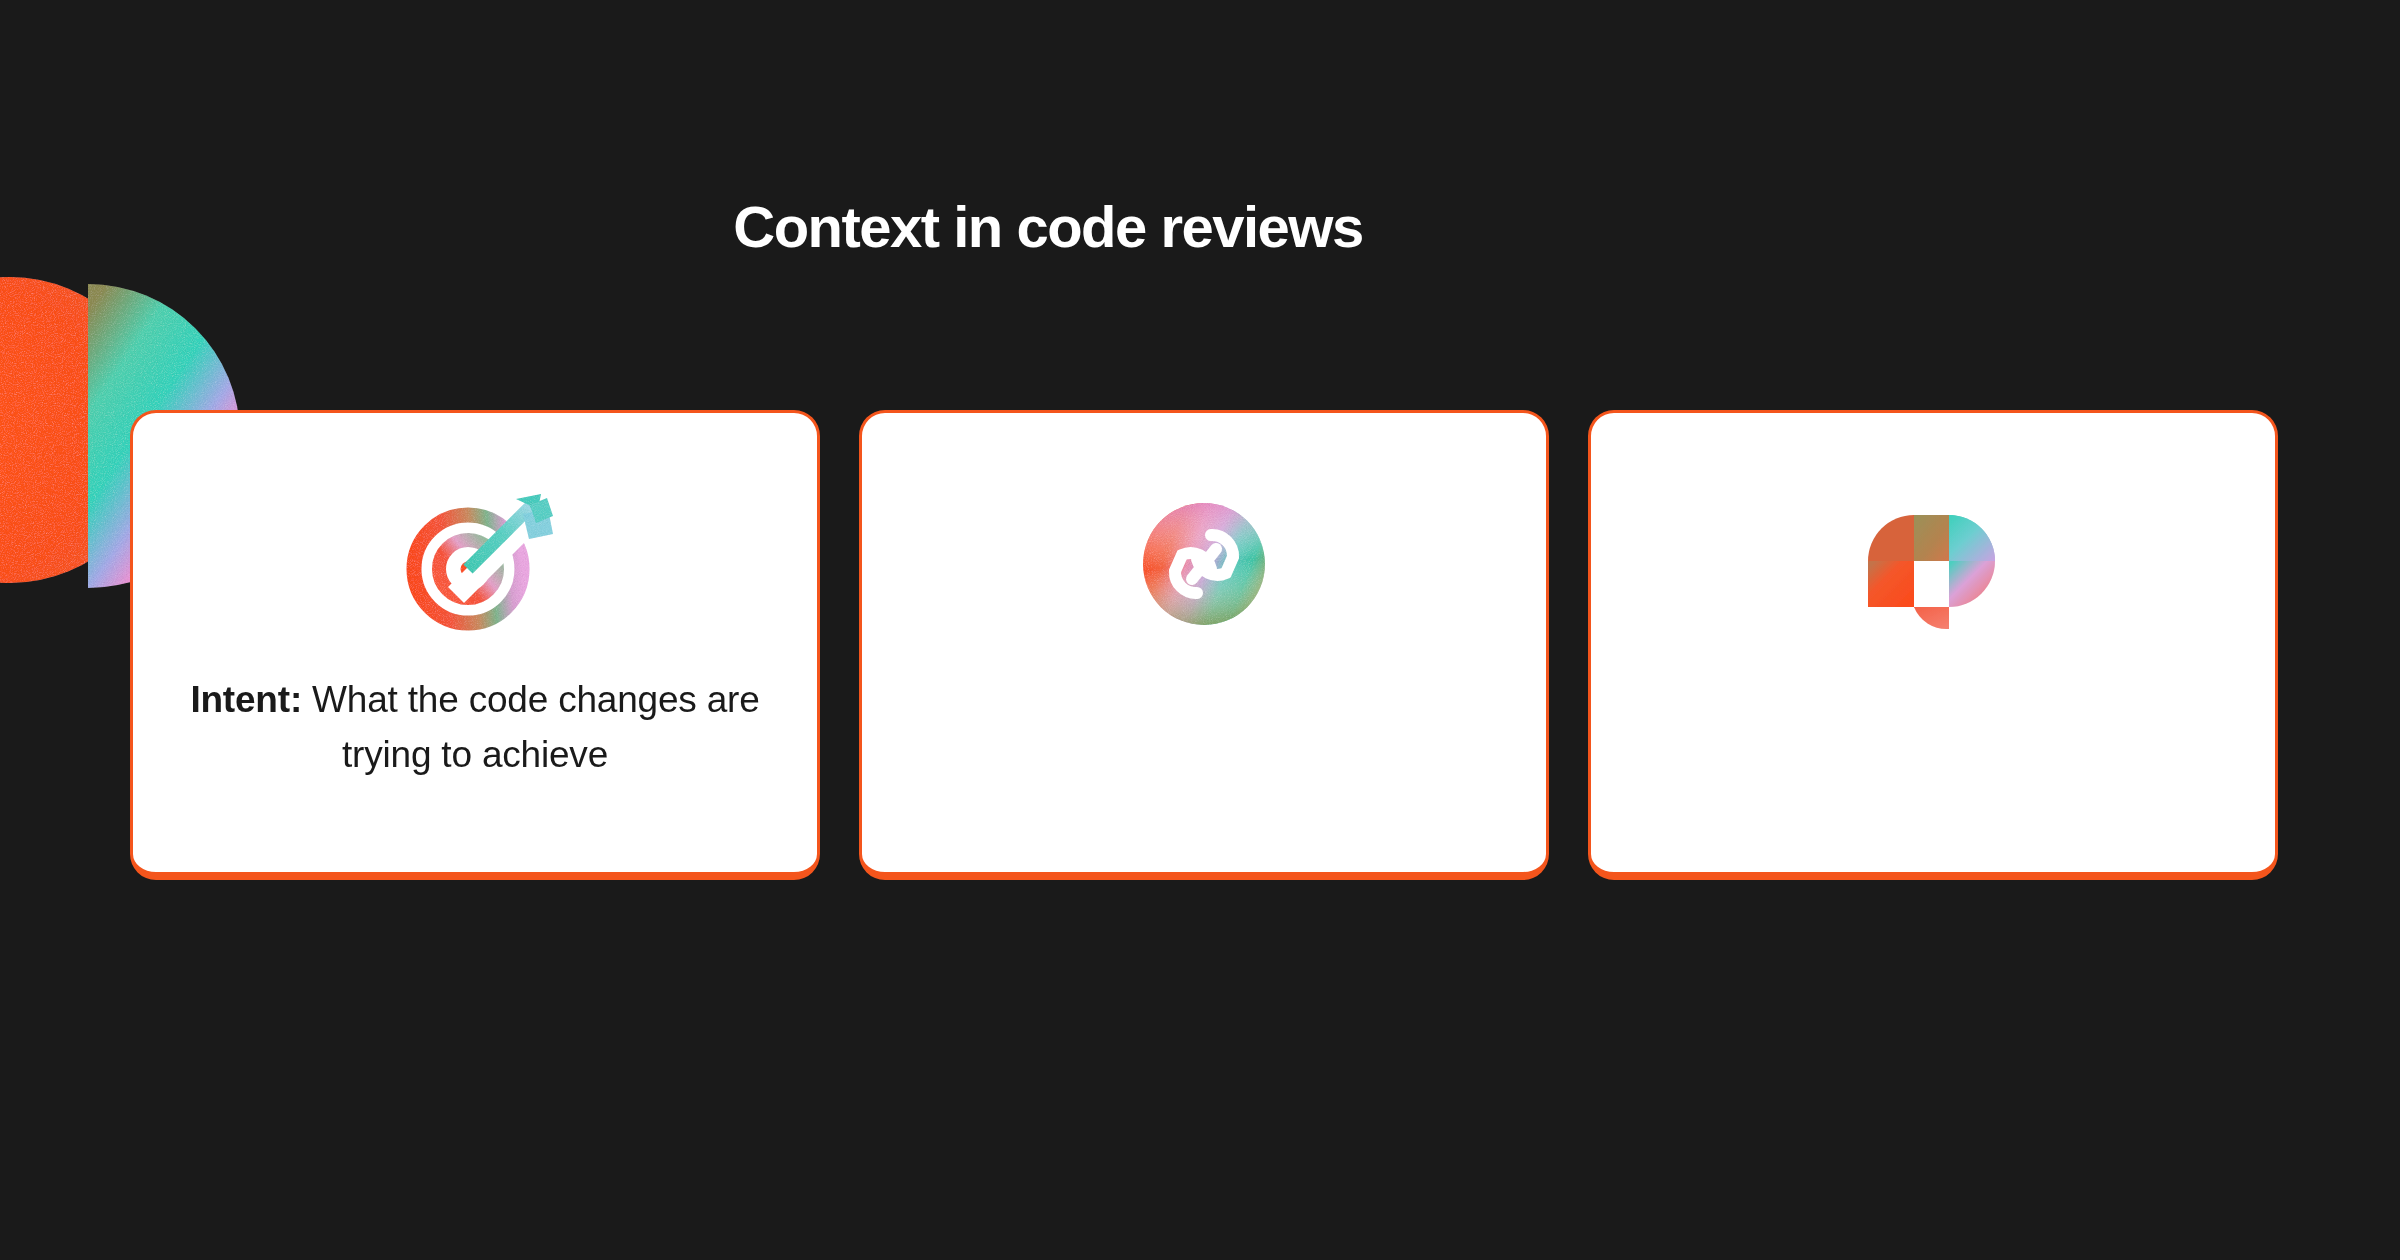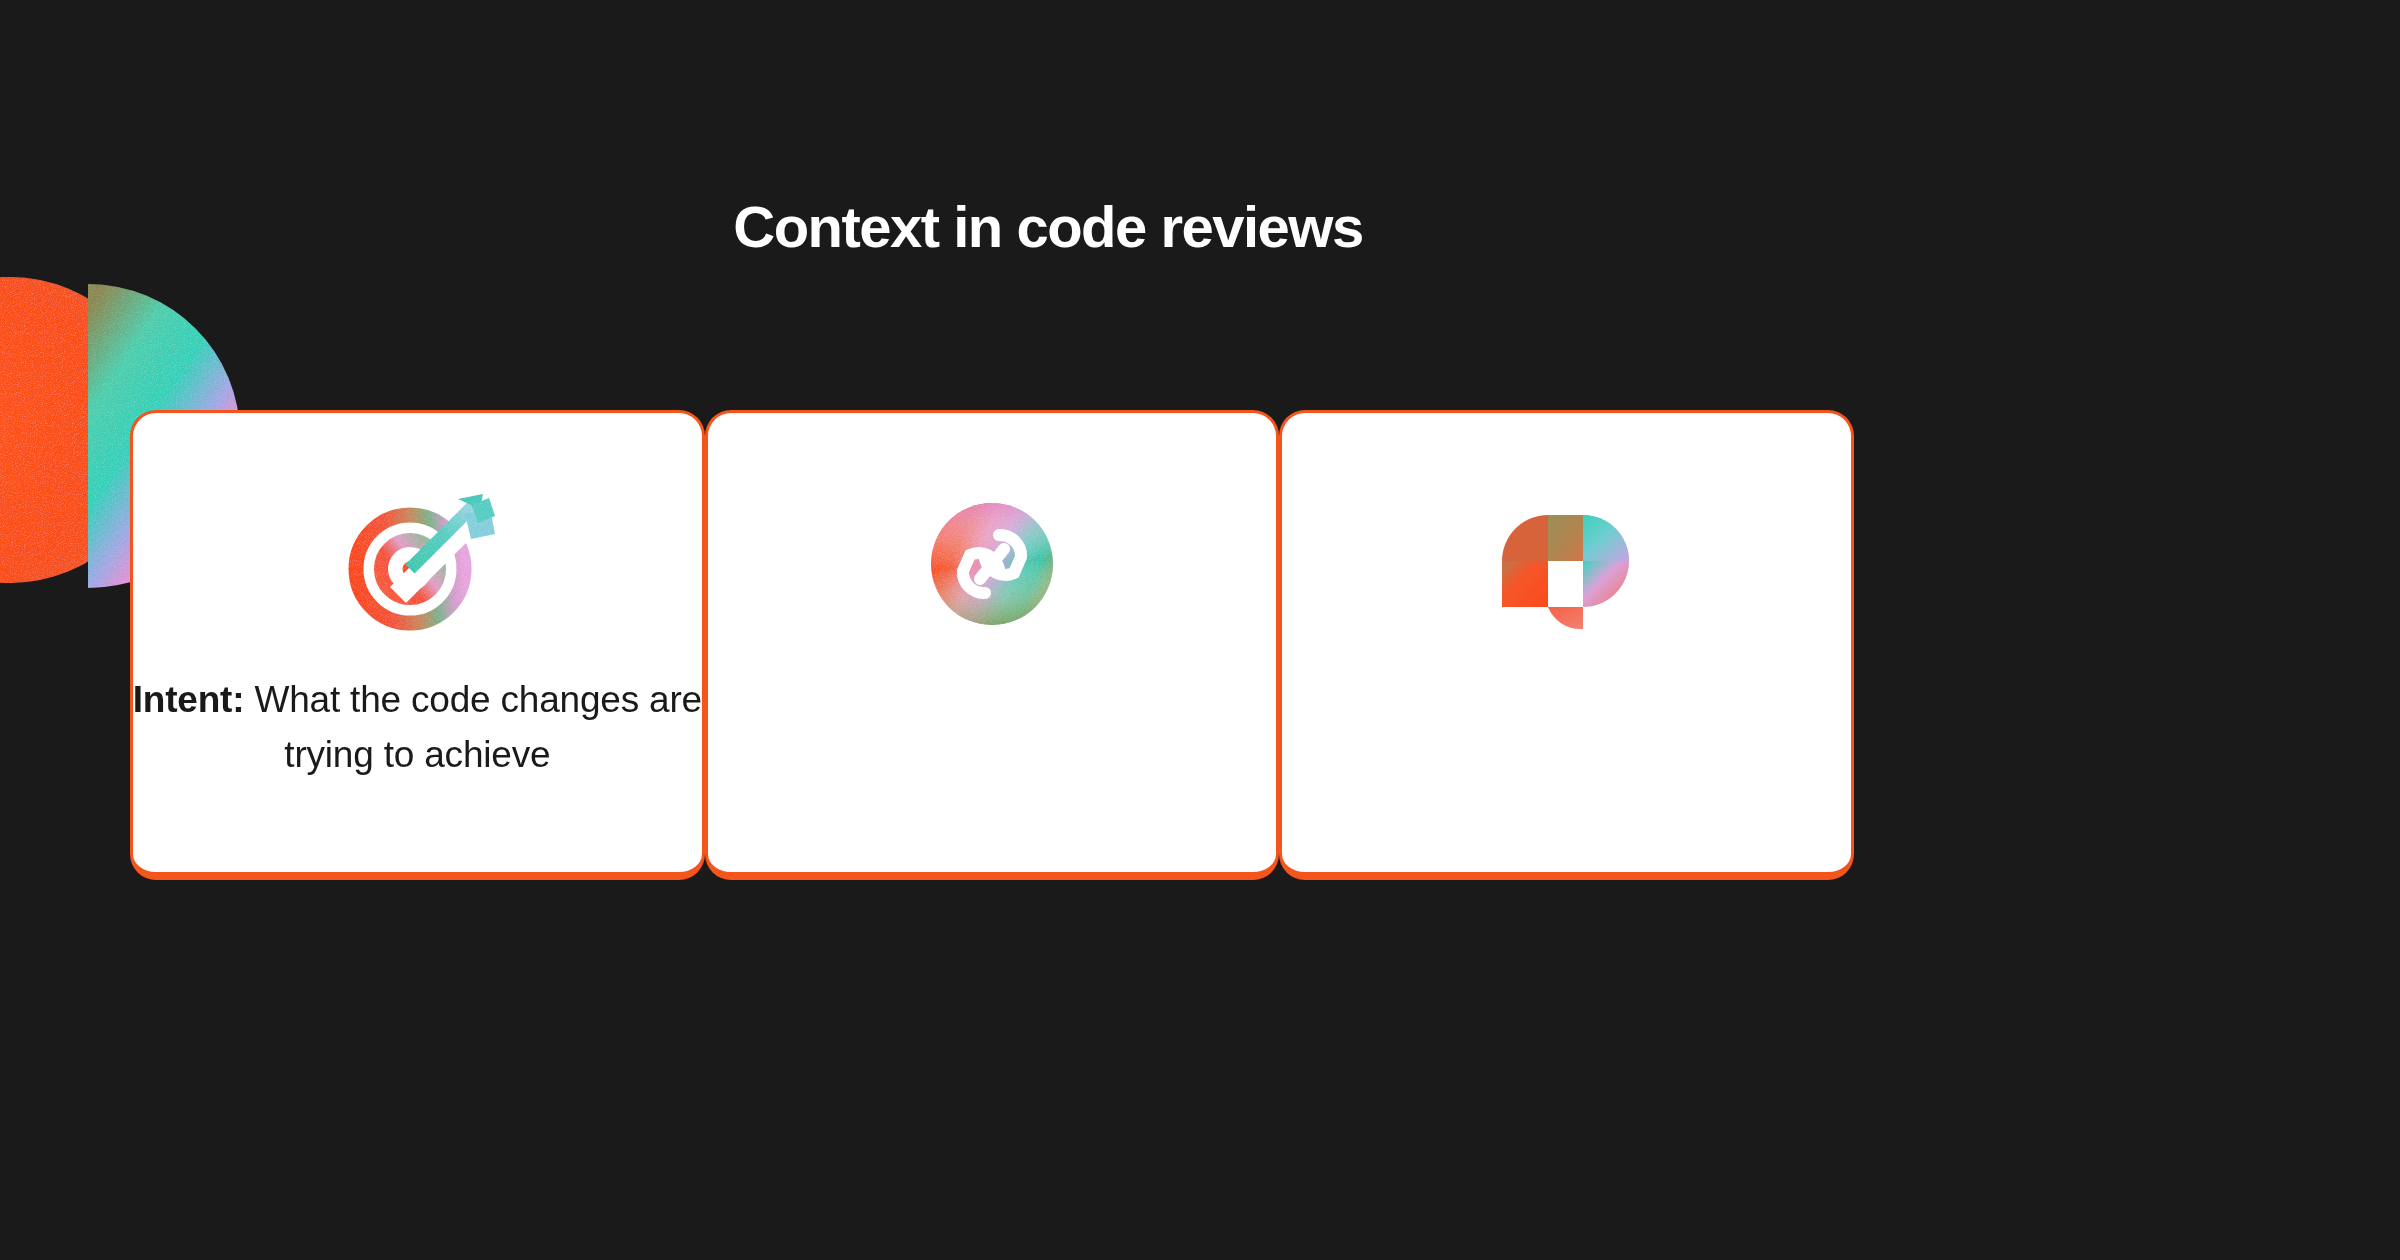--- a/index.html
+++ b/index.html
@@ -42,21 +42,21 @@
     z-index: 3;
     white-space: nowrap;
     margin-left: 10px;
   }
 
   
   #card-row {
     position: absolute;
     top: 410px;
     left: 130px;
-    width: 1724px;
+    width: 2148px;
     height: 470px;
     display: flex;
     flex-direction: row;
     justify-content: space-between;
     align-items: stretch;
     z-index: 2;
   }
 
   .context-card {
     position: relative;

